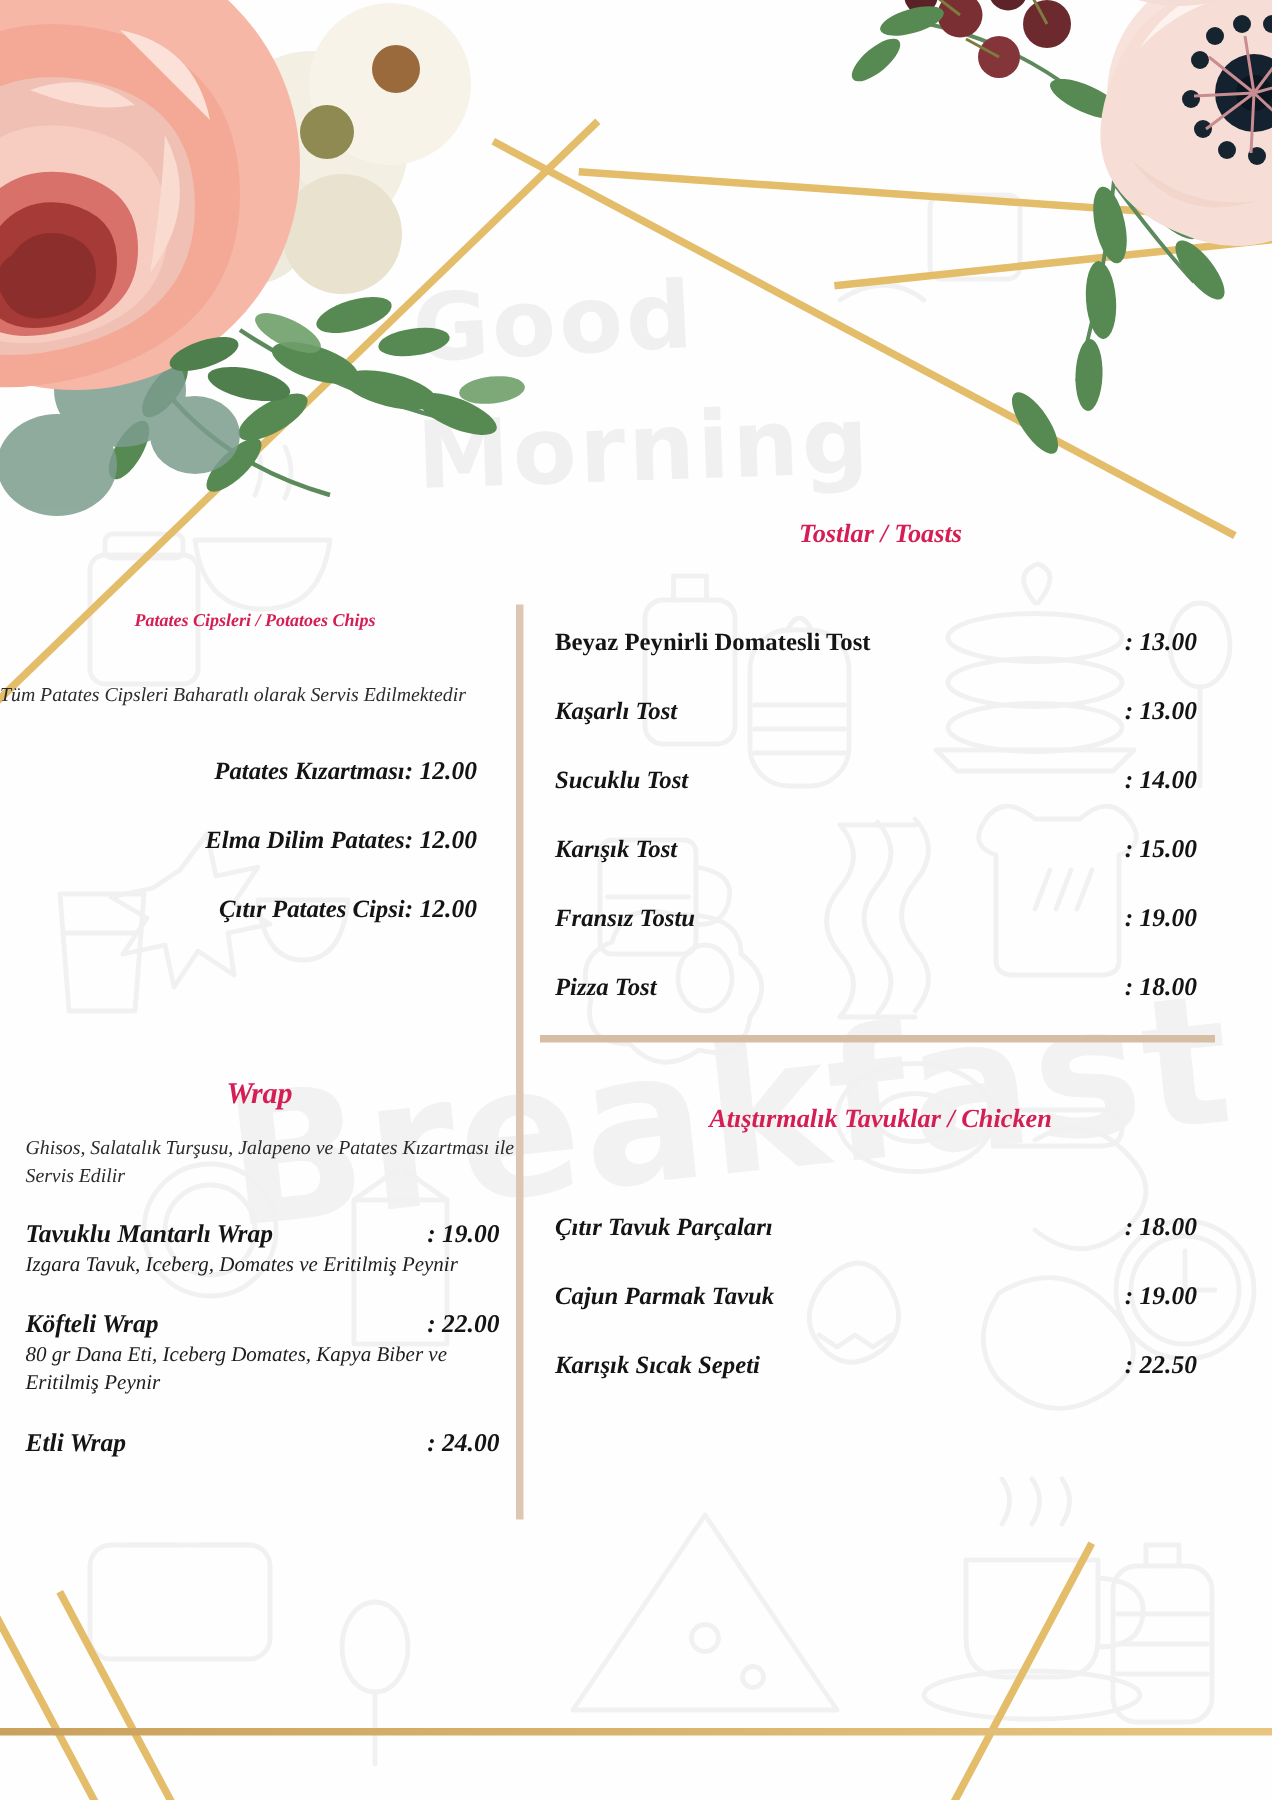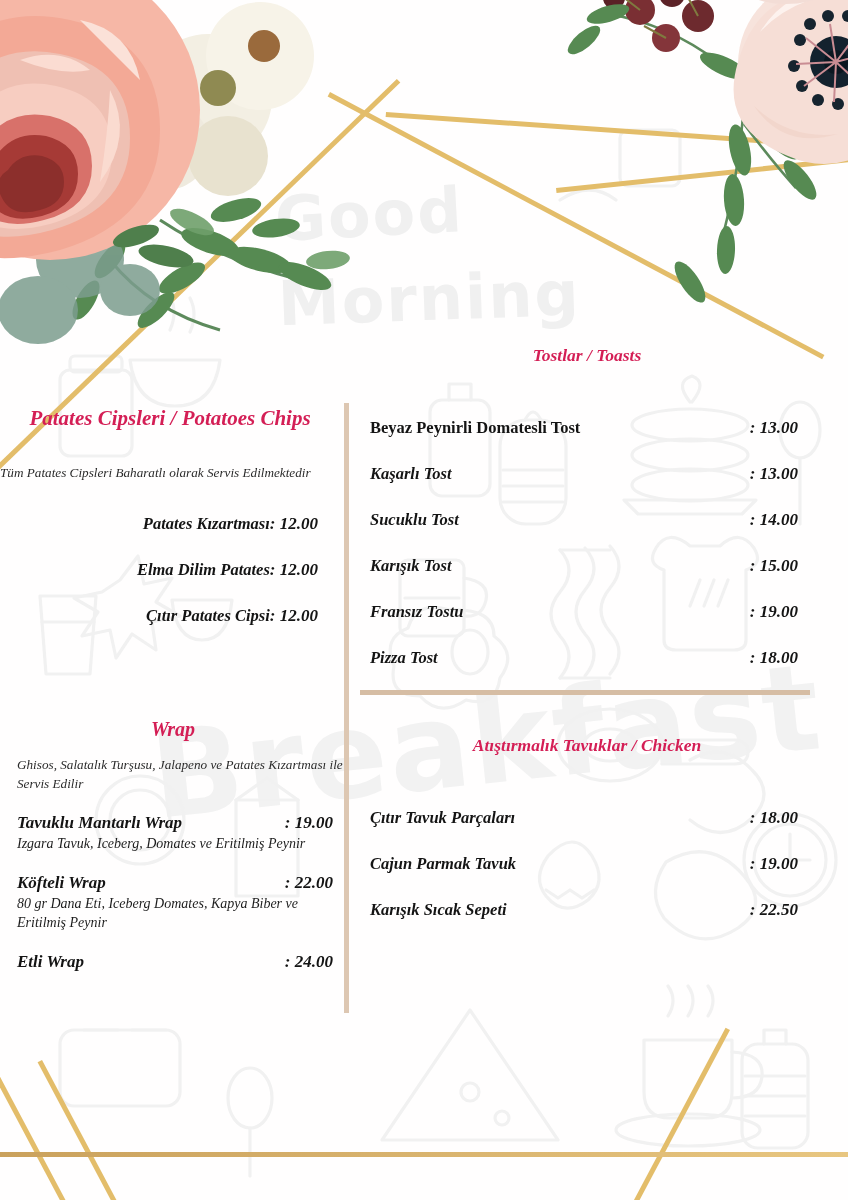--- a/index.html
+++ b/index.html
@@ -53,21 +53,21 @@
     font-style:italic;font-weight:700;color:#141414;font-size:16.5px;white-space:nowrap;
   }
   .row .nm.upright{font-style:normal;}
   .row .pr{
     font-style:italic;font-weight:700;color:#141414;font-size:17px;white-space:nowrap;
   }
   .desc{font-style:italic;color:#1d1d1d;font-size:14px;line-height:1.36;margin-top:1px;}
 
   
   #chips-section{left:0px;top:406px;width:340px;}
-  #chips-section .sec-head{font-size:21px;}
+  #chips-section .sec-head{font-size:12px;}
   #chips-section .sec-note{margin-top:32px;}
   #chips-list{margin-top:32px;}
   #chips-list .row{padding:0 22px 0 43px;margin-bottom:26px;justify-content:flex-end;}
 
   
   #wrap-section{left:3px;top:718px;width:340px;}
   #wrap-section .sec-head{font-size:20px;}
   #wrap-section .sec-note{margin-top:14px;padding-left:14px;}
   #wrap-list{margin-top:20px;padding:0 10px 0 14px;}
   .wrap-item{margin-bottom:20px;}

